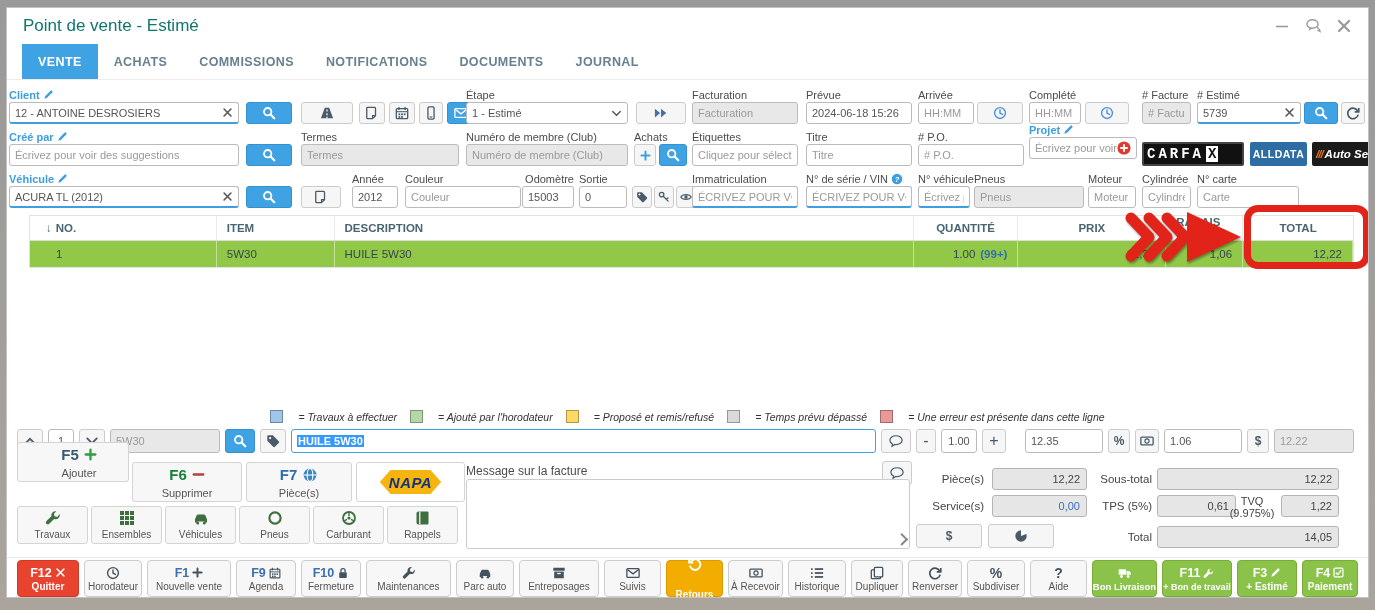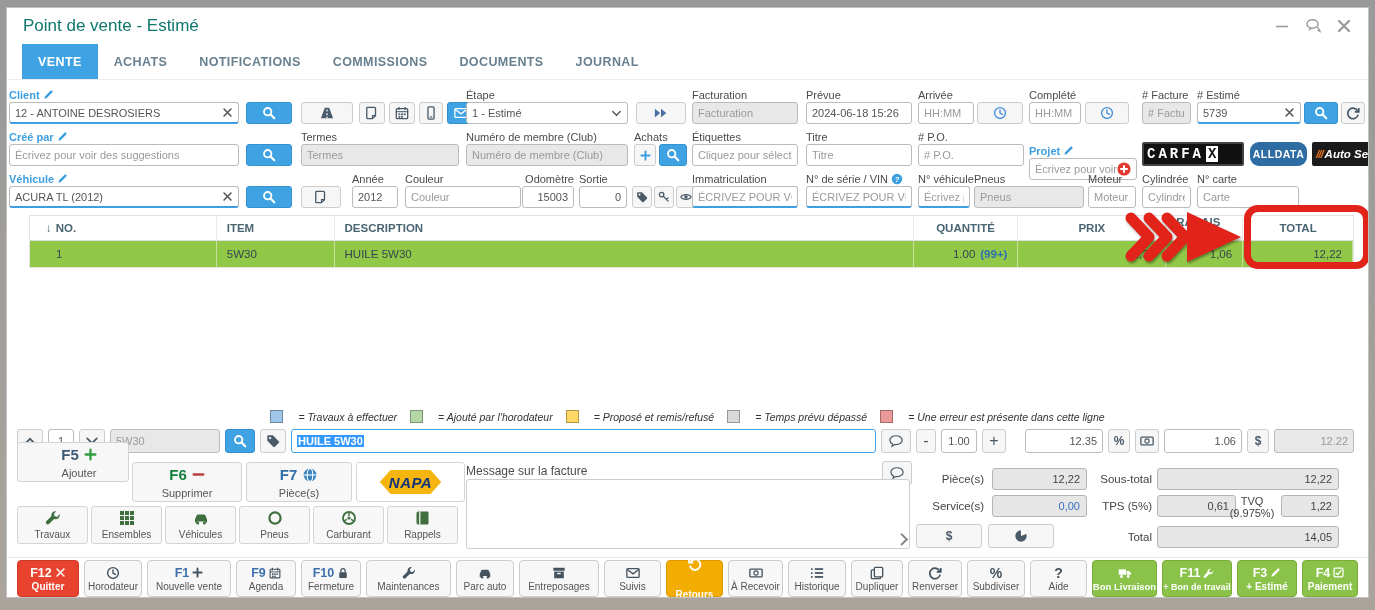--- a/index.html
+++ b/index.html
@@ -18,21 +18,21 @@
   .fg{position:absolute;}
   .flbl{font-size:11px;color:#4b4b4b;height:15px;white-space:nowrap;display:flex;align-items:center;gap:3px;}
   .flbl.blu{color:#3d9fe0;font-weight:bold;}
   .flbl .ic{width:11px;height:11px;}
   .inp{height:22px;border:1px solid #bbb;border-radius:3px;background:#fff;display:flex;align-items:center;padding:0 5px;color:#555;font-size:11px;overflow:hidden;white-space:nowrap;}
   .inp .txt{overflow:hidden;white-space:nowrap;}
   .inp.ph .txt{color:#9a9a9a;}
   .inp.dis{background:#e8e8e8;}
   .inp.dis .txt{color:#9a9a9a;}
   .inp.ublue{border-bottom:2px solid #3d9fe0;}
-  .inp.tr{justify-content:flex-end;}
+  .inp.tr{justify-content:flex-start;}
   .inp .clear{margin-left:auto;color:#555;width:11px;height:11px;flex:none;cursor:pointer;}
   .btn{display:flex;align-items:center;justify-content:center;height:22px;border:1px solid #ccc;border-radius:3px;background:#f6f6f6;color:#4a5a68;cursor:pointer;}
   .btn .ic{width:14px;height:14px;}
   .btn.primary{background:#3fa3e3;border-color:#3391cf;color:#fff;}
   .btn.sm .ic{width:12px;height:12px;}
   .ic{display:inline-flex;}
   .ic svg{width:100%;height:100%;}
   
   .carfax{display:flex;align-items:center;height:24px;background:#111;border:2px solid #444;border-radius:2px;padding:0 3px;gap:2px;}
   .carfax .cf-main{color:#fff;font-weight:bold;font-size:14px;letter-spacing:3px;font-family:"Liberation Mono",monospace;}
@@ -125,22 +125,22 @@
             <svg viewBox="0 0 16 16" xmlns="http://www.w3.org/2000/svg">
               <path d="M3 3 L13 13 M13 3 L3 13" stroke="currentColor" stroke-width="2.3" stroke-linecap="round"></path>
             </svg>
           </i>
     </span>
   </div>
 
   <div class="tabs">
     <div class="tab active">VENTE</div>
     <div class="tab">ACHATS</div>
+    <div class="tab">COMMISSIONS</div>
     <div class="tab">NOTIFICATIONS</div>
-    <div class="tab">COMMISSIONS</div>
     <div class="tab">DOCUMENTS</div>
     <div class="tab">JOURNAL</div>
   </div>
 
   <div class="content">
 
     <div class="fg" style="left:2px;top:7px;width:230px;">
       <div class="flbl blu">
             <span>Client</span>
             <i class="ic">
@@ -371,21 +371,21 @@
       <div class="inp ph">
             <span class="txt">Titre</span>
           </div>
     </div>
     <div class="fg" style="left:911px;top:49px;width:106px;">
       <div class="flbl"># P.O.</div>
       <div class="inp ph">
             <span class="txt"># P.O.</span>
           </div>
     </div>
-    <div class="fg" style="left:1022px;top:63px;width:108px;">
+    <div class="fg" style="left:1022px;top:42px;width:108px;">
       <div class="flbl blu">
             <span>Projet</span>
             <i class="ic">
               <svg viewBox="0 0 16 16" xmlns="http://www.w3.org/2000/svg">
                 <path d="M2 14 l1-3.5 8-8 a1.4 1.4 0 0 1 2 0 l.5 .5 a1.4 1.4 0 0 1 0 2 l-8 8 Z" fill="currentColor"></path>
               </svg>
             </i>
           </div>
       <div class="inp ph">
             <span class="txt">Écrivez pour voir d</span>
@@ -394,21 +394,21 @@
                 <circle cx="8" cy="8" r="7.5" fill="#e0392e"></circle>
                 <path d="M8 4.5 V11.5 M4.5 8 H11.5" stroke="#fff" stroke-width="2.2" stroke-linecap="round"></path>
               </svg>
             </i>
           </div>
     </div>
     <div class="fg carfax" style="left:1135px;top:62px;width:102px;">
       <span class="cf-main">CARFA</span>
           <span class="cf-x">X</span>
     </div>
-    <div class="fg alldata" style="left:1243px;top:62px;width:57px;border-radius:9px;">
+    <div class="fg alldata" style="left:1243px;top:62px;width:57px;">
           <span>ALLDATA</span>
         </div>
     <div class="fg autos" style="left:1305px;top:62px;width:62px;">
       <span class="sl">///</span>
           <span>Auto Se</span>
     </div>
 
     <div class="fg" style="left:2px;top:91px;width:230px;">
       <div class="flbl blu">
             <span>Véhicule</span>

